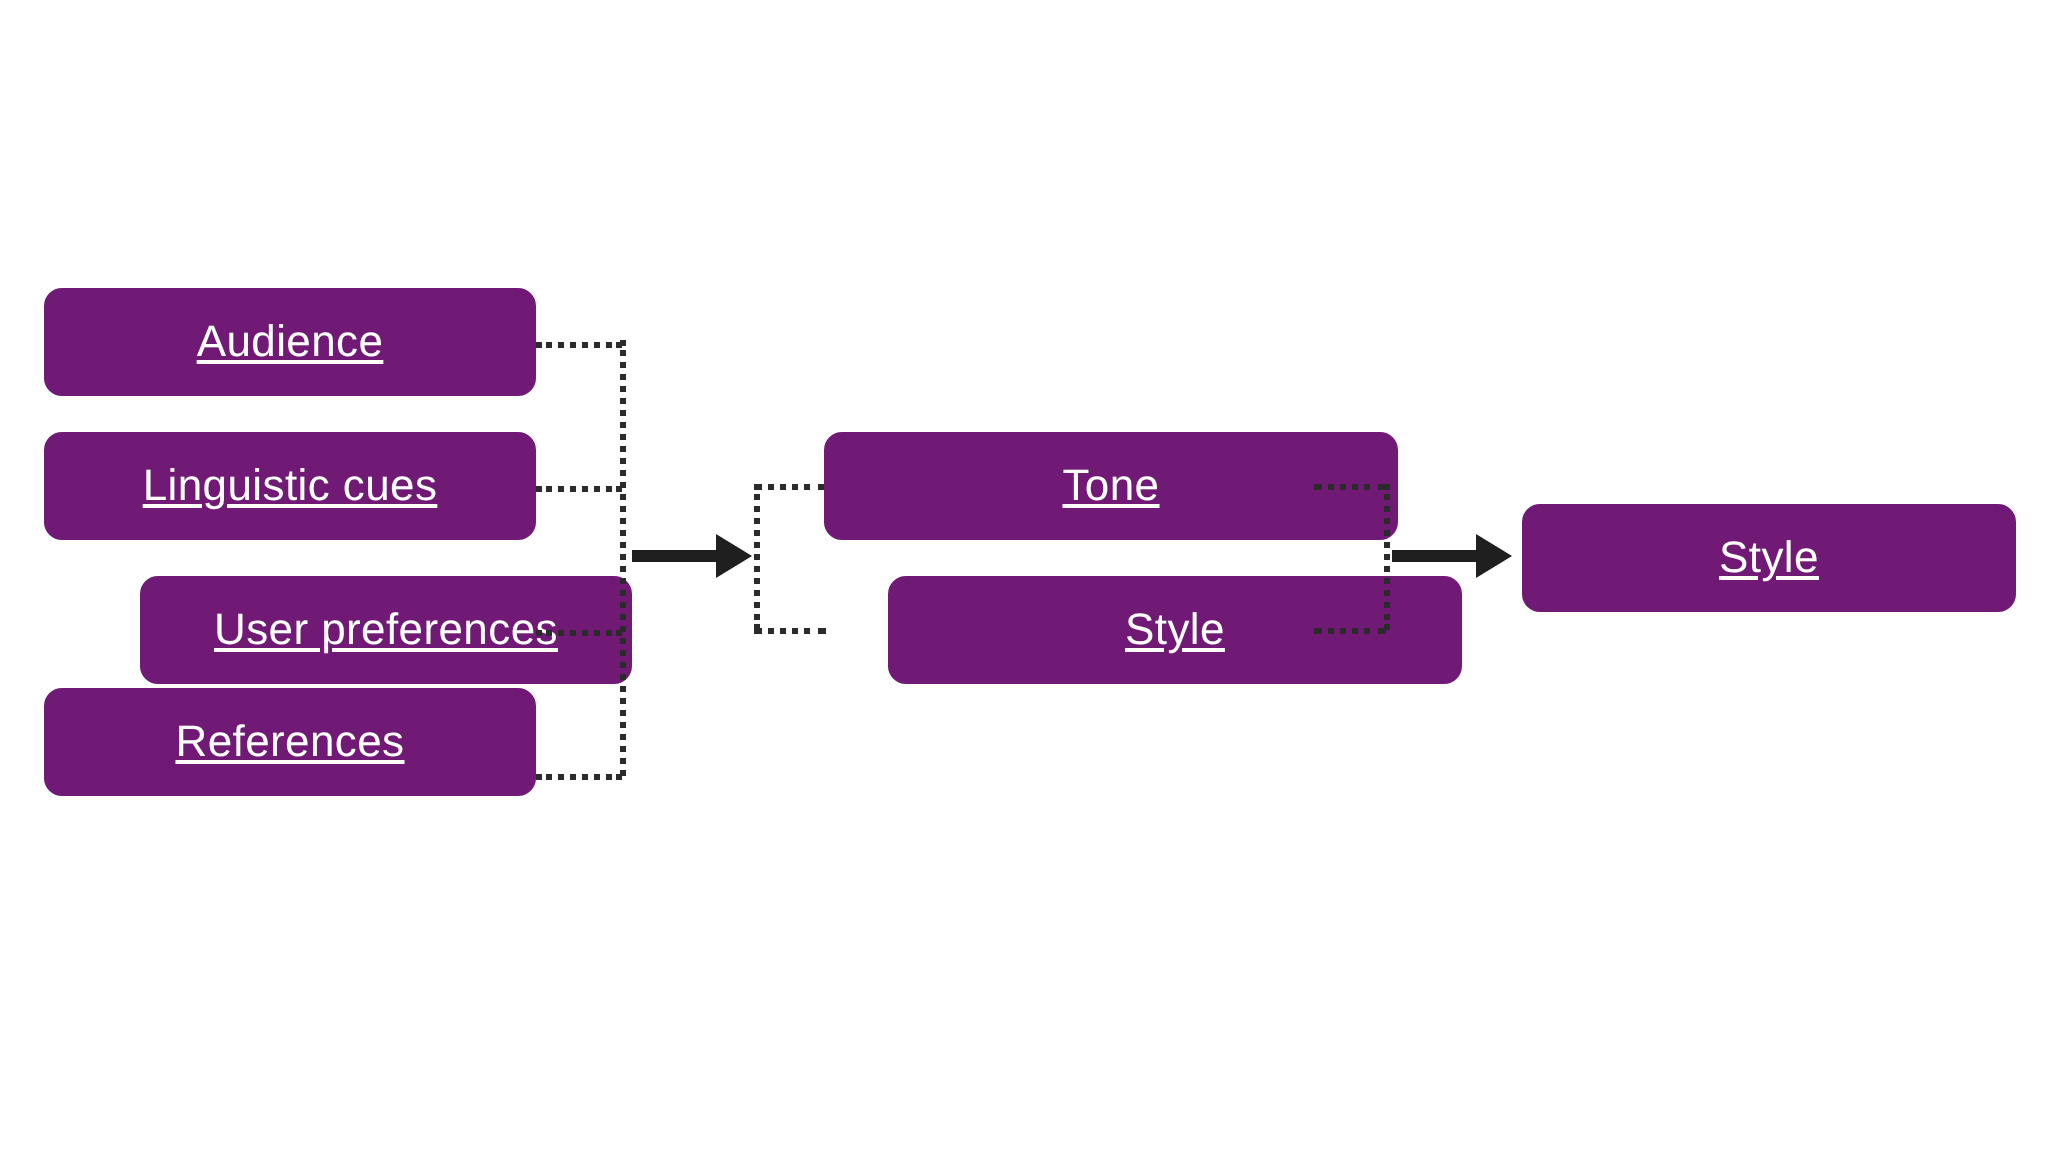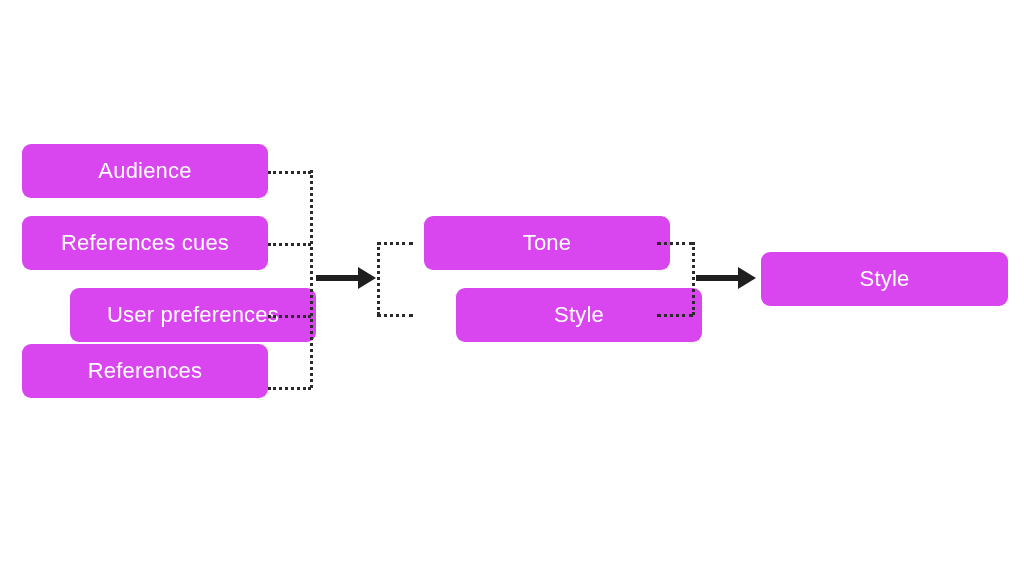--- a/index.html
+++ b/index.html
@@ -13,49 +13,50 @@
   #canvas {
     position: relative;
     width: 1024px;
     height: 576px;
     background: #ffffff;
     overflow: hidden;
   }
   .node {
     position: absolute;
     box-sizing: border-box;
-    background: #d946ef;
+    background: #701a75;
     border-radius: 9px;
     color: #ffffff;
     font-size: 22px;
     font-weight: 400;
     letter-spacing: 0.2px;
     display: flex;
     align-items: center;
     justify-content: center;
     text-align: center;
     line-height: 1;
     user-select: none;
+    text-decoration: underline;
   }
 
   
   .in-box {
     left: 22px;
     width: 246px;
     height: 54px;
   }
   .in-1 { top: 144px; }
   .in-2 { top: 216px; }
   .in-3 { top: 288px; margin-left: 48px; }
   .in-4 { top: 344px; }
 
   
   .mid-box {
-    left: 424px;
-    width: 246px;
+    left: 412px;
+    width: 287px;
     height: 54px;
   }
   .mid-1 { top: 216px; }
   .mid-2 { top: 288px; margin-left: 32px; }
 
   
   .out-box {
     left: 761px;
     top: 252px;
     width: 247px;
@@ -106,21 +107,21 @@
 </head>
 <body>
 
 <div id="canvas">
 
   <div class="node in-box in-1">
     <span>Audience</span>
   </div>
 
   <div class="node in-box in-2">
-    <span>References cues</span>
+    <span>Linguistic cues</span>
   </div>
 
   <div class="node in-box in-3">
     <span>User preferences</span>
   </div>
 
   <div class="node in-box in-4">
     <span>References</span>
   </div>
 

